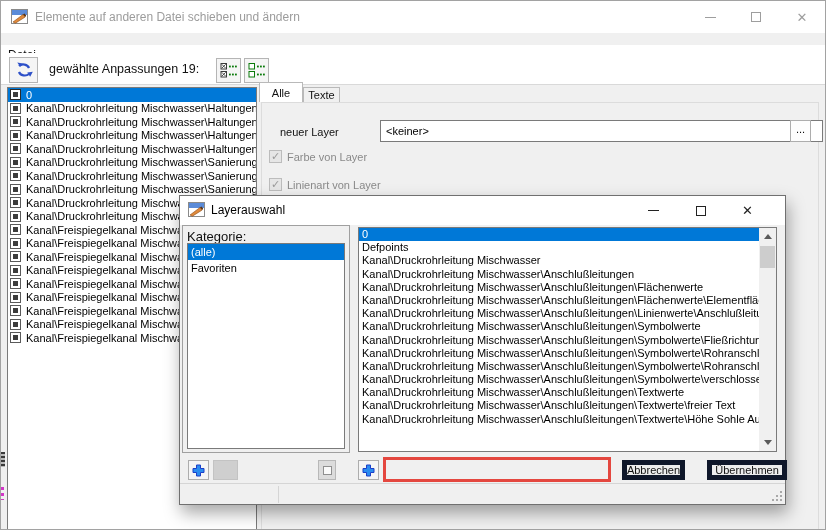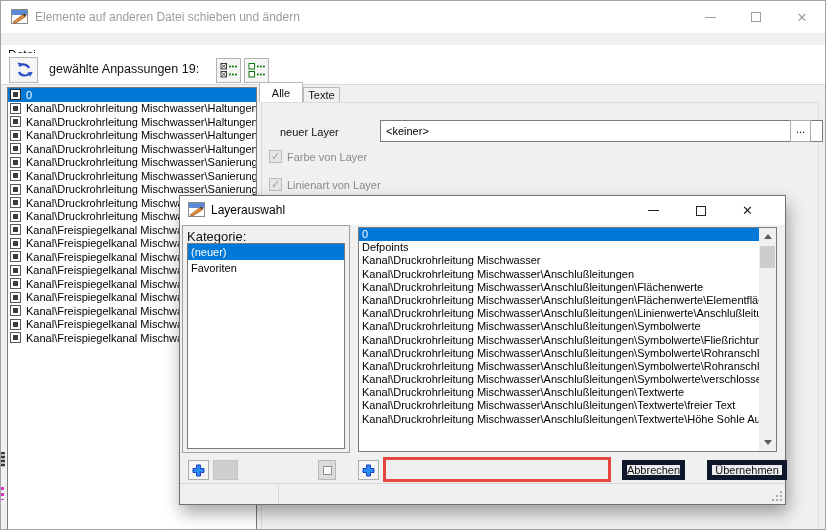--- a/index.html
+++ b/index.html
@@ -347,21 +347,21 @@
       <div class="dlg-cap cap-close-d">
           <span>✕</span>
         </div>
     </div>
 
     <div class="cat-panel">
       <span class="cat-label">Kategorie:</span>
       <div class="cat-list">
 
           <div class="cat-row selected">
-            <span>(neuer)</span>
+            <span>(alle)</span>
           </div>
 
           <div class="cat-row">
             <span>Favoriten</span>
           </div>
         </div>
     </div>
 
     <div class="layer-list">
       <div class="layer-rows">

